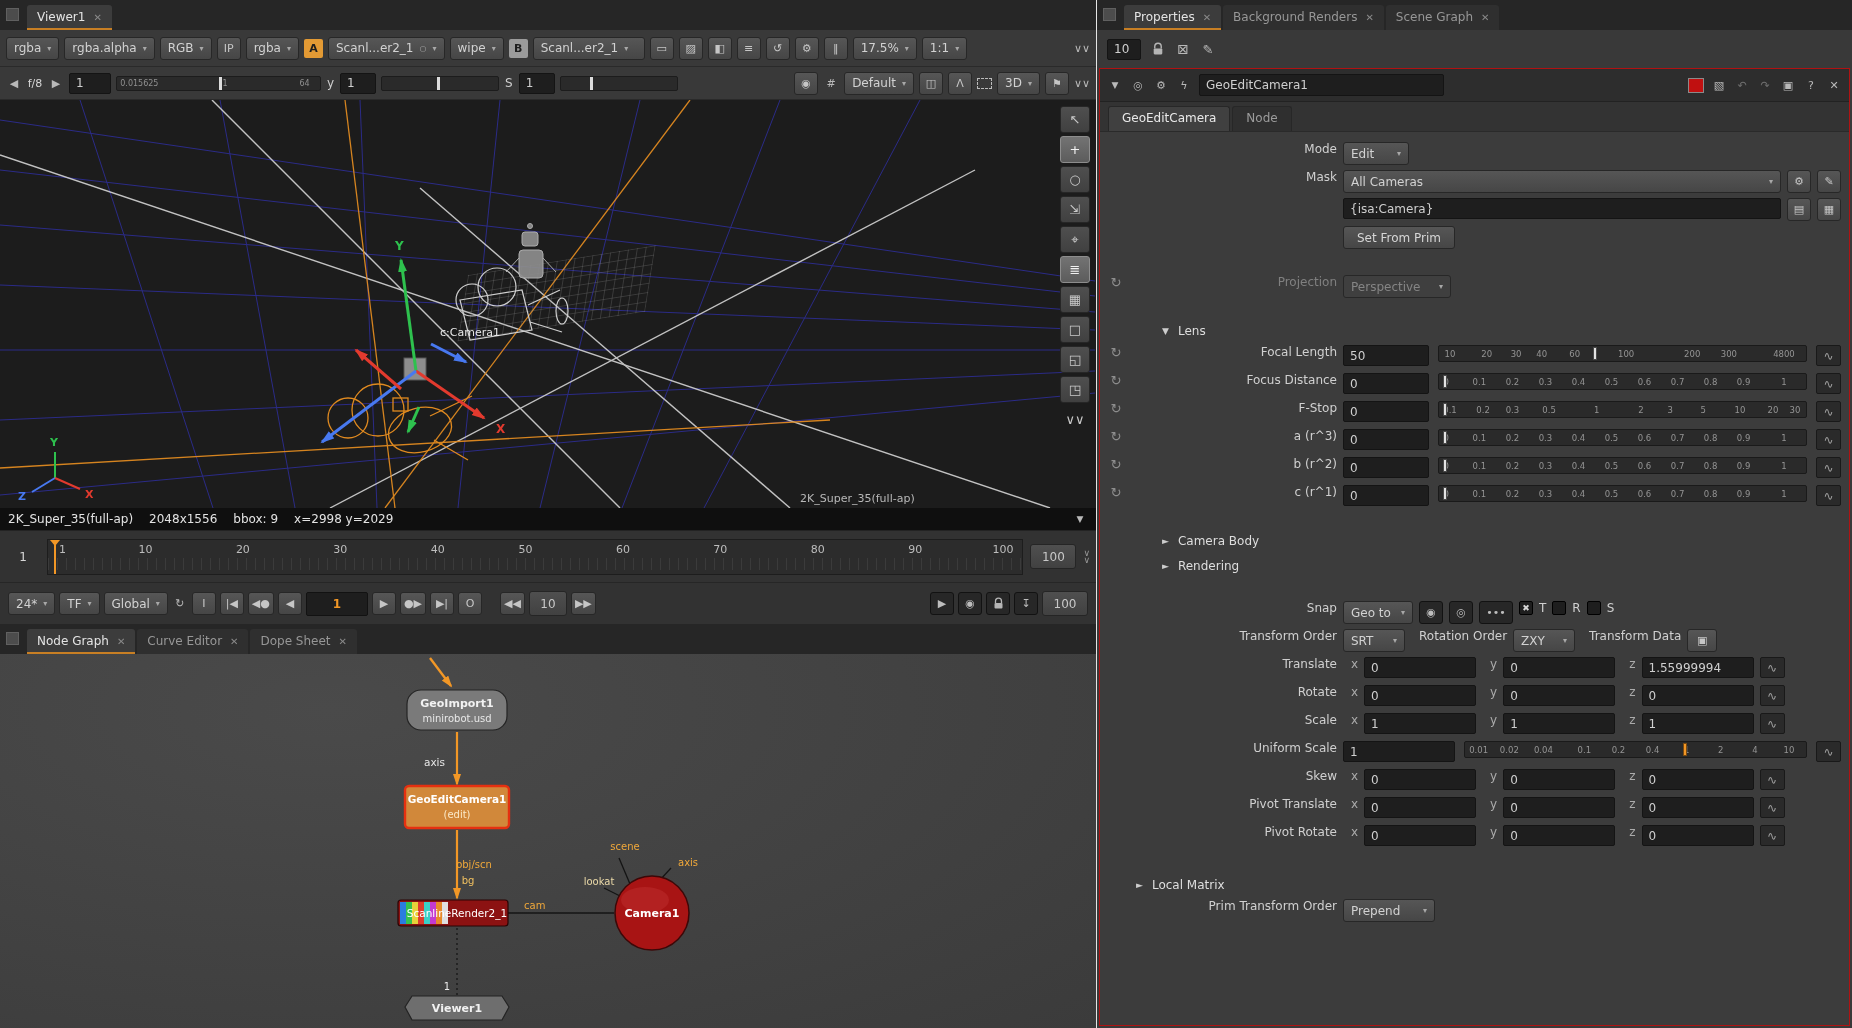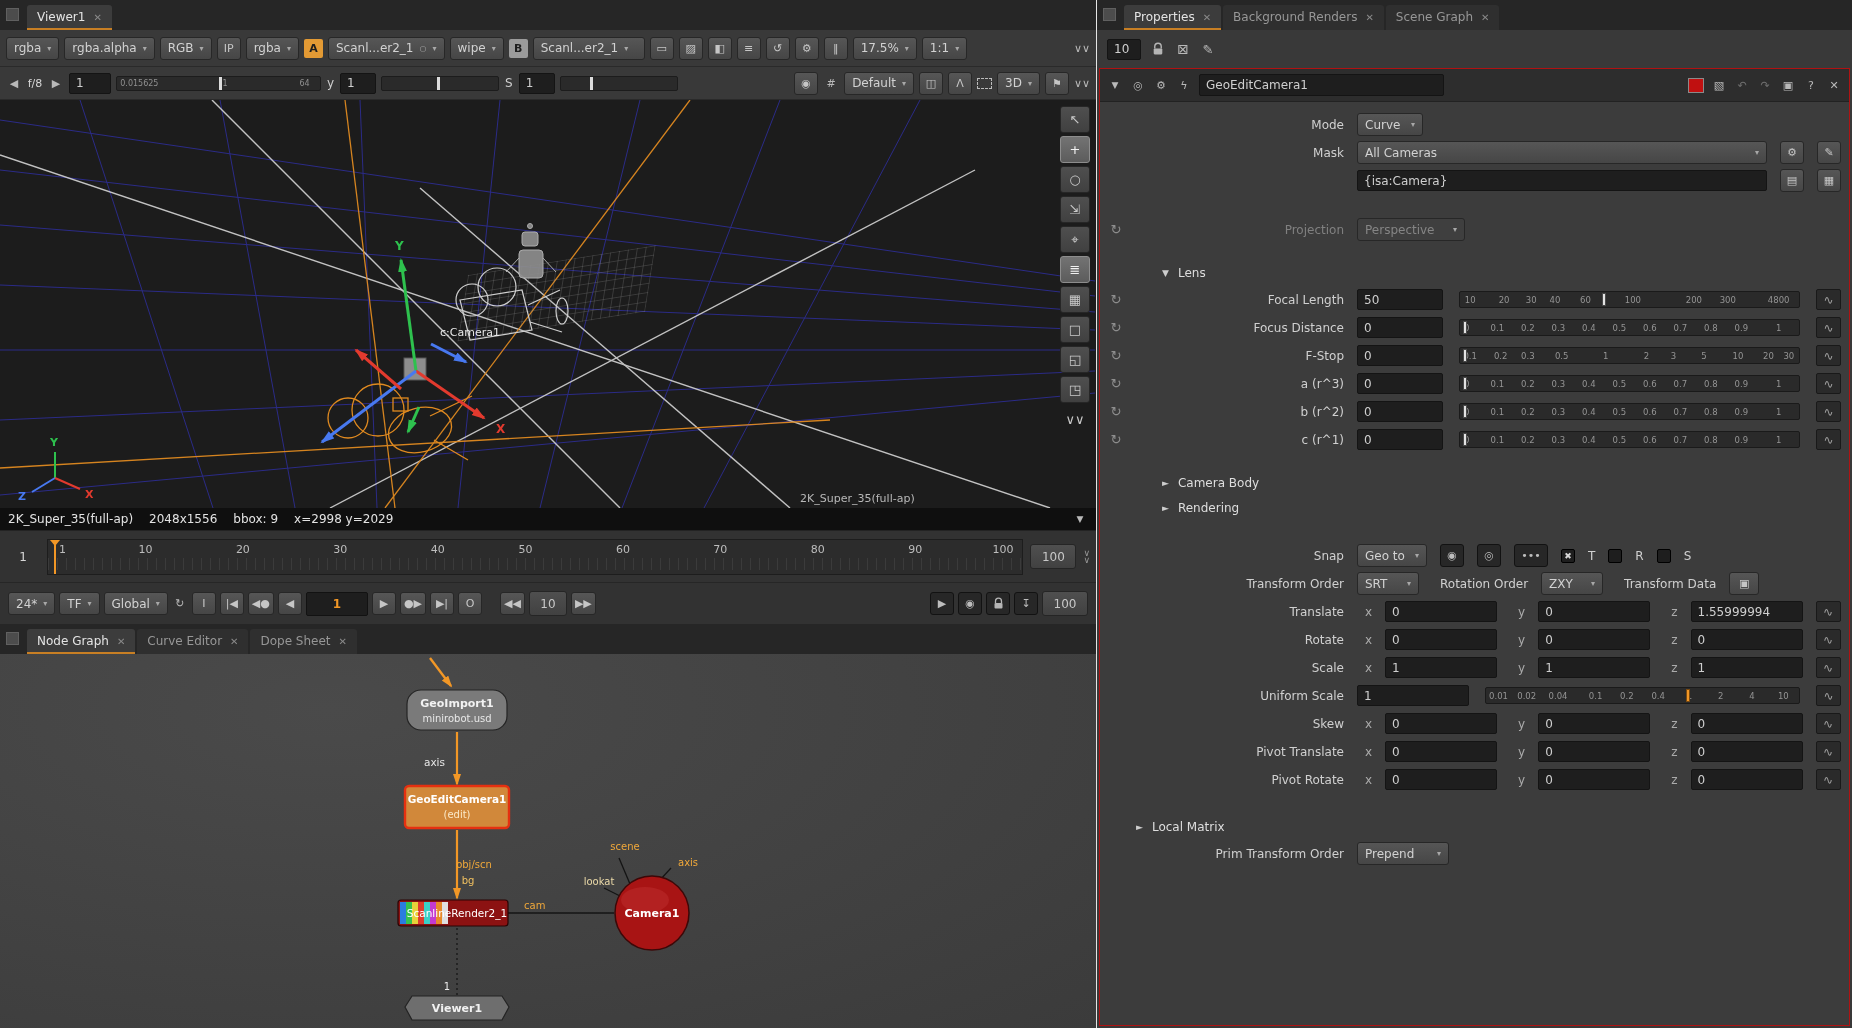--- a/index.html
+++ b/index.html
@@ -60,21 +60,21 @@
 
 .ptools{height:38px;display:flex;align-items:center;gap:9px;padding:0 10px;background:#393939;flex:none}
 .npanel{flex:1;min-height:0;margin:0 2px 2px 2px;border:1px solid #b01212;background:#3c3c3c;display:flex;flex-direction:column}
 .nphead{height:33px;background:#2d2d2d;display:flex;align-items:center;gap:7px;padding:0 7px;border-bottom:1px solid #222;flex:none}
 .nptitle{flex:1;max-width:520px;height:22px}
 .swatch{width:16px;height:15px;background:#c01010;border:1px solid #8a8a8a;flex:none}
 .nptabs{height:30px;display:flex;align-items:flex-end;gap:2px;padding:4px 8px 0;background:#333333;border-bottom:1px solid #2a2a2a;flex:none}
 .nptab{padding:4px 13px 6px;background:#2f2f2f;color:#9c9c9c;border-radius:3px 3px 0 0;border:1px solid #272727;border-bottom:none}
 .nptab.active{background:#404040;color:#e9e9e9}
 .npbody{flex:1;overflow:hidden;padding:10px 8px 0 6px;display:flex;flex-direction:column;gap:3px}
-.row{display:flex;align-items:center;gap:13px;min-height:25px}
+.row{display:flex;align-items:flex-start;gap:6px;min-height:25px}
 .sync{width:20px;color:#8d8d8d;font-size:13px;text-align:center;flex:none}
 .hide{visibility:hidden}
 .rlabel{width:205px;text-align:right;color:#d0d0d0;flex:none}
 .rlabel.dis{color:#808080}
 .plain{color:#d0d0d0}
 .vx{width:112px}
 .vinp2{width:86px}
 .axis{color:#ababab;margin-left:8px}
 .slider{position:relative;flex:1;height:17px;background:#2a2a2a;border:1px solid #1a1a1a;border-radius:2px;margin:0 3px}
 .slider .tk{position:absolute;top:3px;font-size:8.5px;color:#949494;transform:translateX(-50%)}
@@ -529,28 +529,32 @@
         <span class="spring"></span>
         <span class="swatch"></span>
         <span class="flat">▧</span>
         <span class="flat dim">↶</span>
         <span class="flat dim">↷</span>
         <span class="flat">▣</span>
         <span class="flat">?</span>
         <span class="flat">✕</span>
       </div>
 
+      <div class="nptabs">
+        <span class="nptab active">GeoEditCamera</span>
+        <span class="nptab">Node</span>
+      </div>
 
       <div class="npbody">
 
         <div class="row">
           <span class="sync hide"></span>
           <span class="rlabel">Mode</span>
           <span class="dd" style="width:66px;justify-content:space-between">
-              <span>Curve</span>
+              <span>Edit</span>
               <span class="ar">▾</span>
             </span>
         </div>
 
         <div class="row">
           <span class="sync hide"></span>
           <span class="rlabel">Mask</span>
           <span class="dd" style="width:452px;justify-content:space-between">
               <span>All Cameras</span>
               <span class="ar">▾</span>
@@ -560,20 +564,25 @@
         </div>
 
         <div class="row">
           <span class="sync hide"></span>
           <span class="rlabel"></span>
           <span class="inp" style="width:452px">{isa:Camera}</span>
           <span class="ibtn">▤</span>
           <span class="ibtn">▦</span>
         </div>
 
+        <div class="row">
+          <span class="sync hide"></span>
+          <span class="rlabel"></span>
+          <span class="btn">Set From Prim</span>
+        </div>
 
         <div class="sp18"></div>
 
         <div class="row">
           <span class="sync">↻</span>
           <span class="rlabel dis">Projection</span>
           <span class="dd dis" style="width:108px;justify-content:space-between">
               <span>Perspective</span>
               <span class="ar">▾</span>
             </span>

